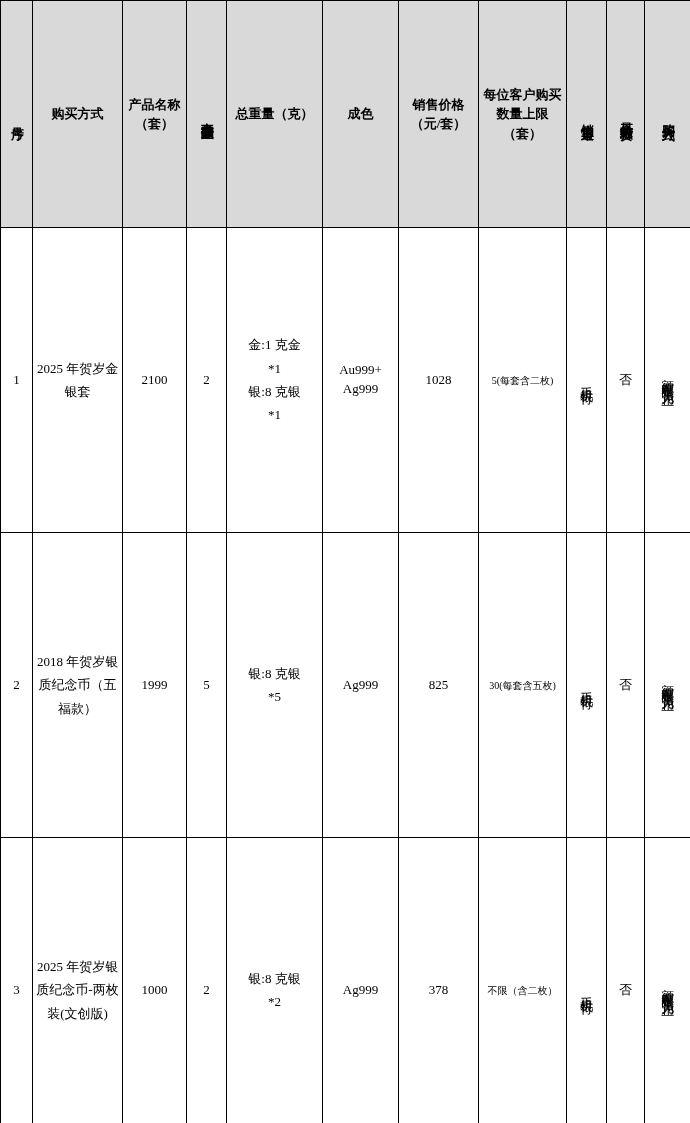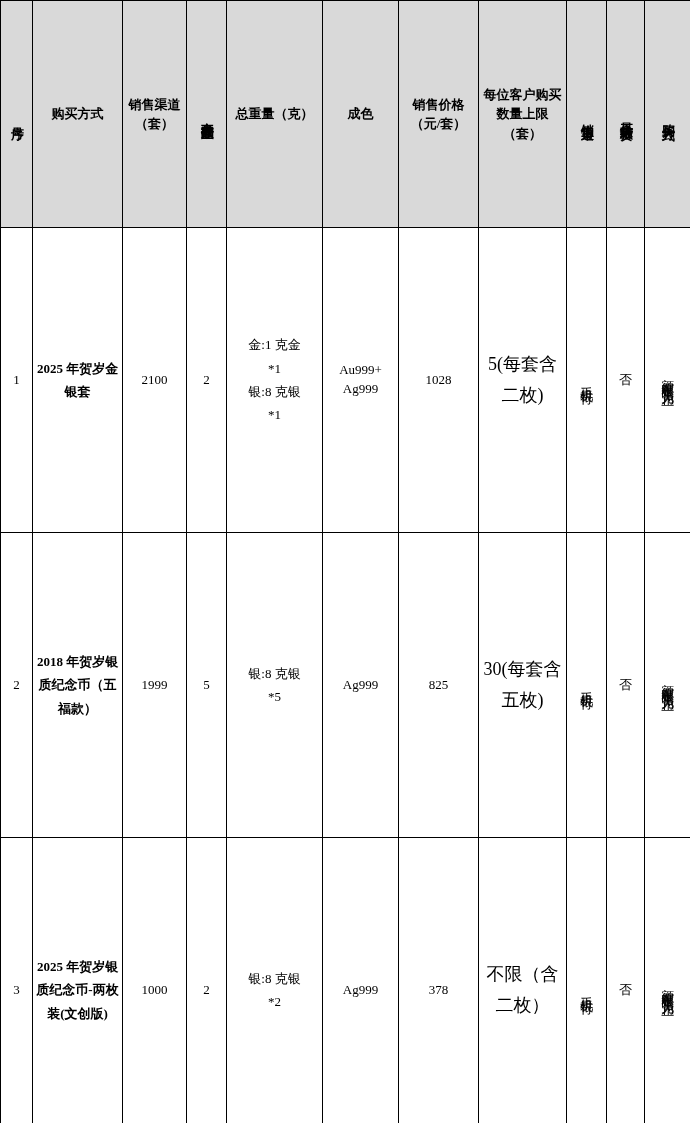--- a/index.html
+++ b/index.html
@@ -63,26 +63,26 @@
   col.c3 { width: 40px; }
   col.c4 { width: 96px; }
   col.c5 { width: 76px; }
   col.c6 { width: 80px; }
   col.c7 { width: 88px; }
   col.c8 { width: 40px; }
   col.c9 { width: 38px; }
   col.c10 { width: 46px; }
 
   tbody td { height: 300px; }
-  tbody td.cell-name { font-size: 13px; line-height: 1.8; font-weight: bold; }
+  tbody td.cell-name { font-size: 13px; line-height: 1.8; }
   tbody td.cell-weight { font-size: 13px; line-height: 1.8; text-align: center; }
   tbody td.cell-num { font-size: 13px; }
   tbody td.cell-vert { padding: 2px 0; }
   tbody td.cell-vert .vtext { letter-spacing: 2px; line-height: 1.2; }
-  tbody td.cell-limit { font-size: 18px; line-height: 1.7; }
+  tbody td.cell-limit { font-size: 10px; line-height: 1.7; }
 </style>
 </head>
 <body>
 
 <div class="sheet">
   <table class="product-table">
     <colgroup>
       <col class="c0">
         <col class="c1">
         <col class="c2">
@@ -97,21 +97,21 @@
     </colgroup>
     <thead>
       <tr>
         <th>
           <span class="vtext">序号</span>
         </th>
         <th>
           <span class="htext">购买方式</span>
         </th>
         <th>
-          <span class="htext">销售渠道（套）</span>
+          <span class="htext">产品名称（套）</span>
         </th>
         <th>
           <span class="vtext">套内产品数量</span>
         </th>
         <th>
           <span class="htext">总重量（克）</span>
         </th>
         <th>
           <span class="htext">成色</span>
         </th>

